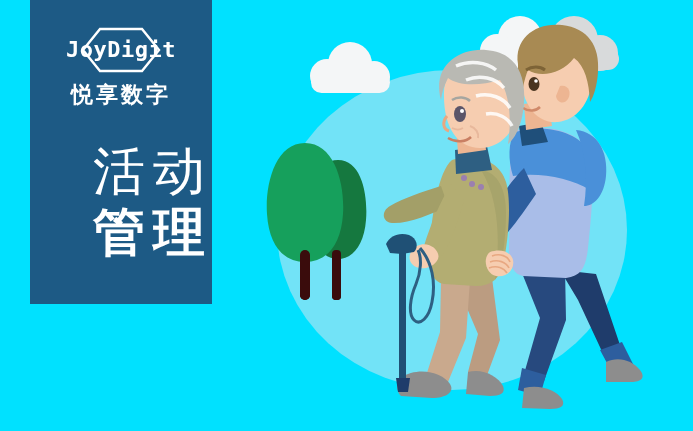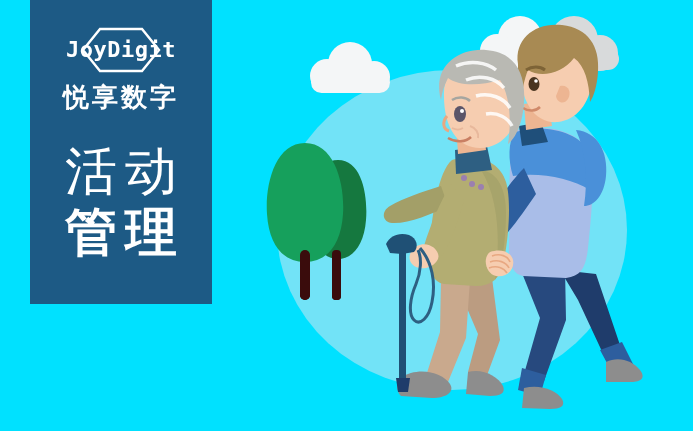--- a/index.html
+++ b/index.html
@@ -67,33 +67,34 @@
     font-family: "DejaVu Sans Mono", "Liberation Mono", monospace;
     font-size: 22px;
     font-weight: bold;
     letter-spacing: 0.5px;
     white-space: nowrap;
   }
 
   #logo-cn {
     margin-top: 9px;
     color: #ffffff;
-    font-size: 26px;
+    font-size: 22px;
     font-weight: bold;
     letter-spacing: 3px;
     line-height: 1.1;
   }
 
   #title-block {
     position: absolute;
     left: 0;
     top: 140px;
     width: 182px;
     text-align: center;
     color: #ffffff;
+    padding-left: 28px;
   }
   .title-line {
     font-size: 52px;
     line-height: 62px;
     letter-spacing: 8px;
     text-indent: 8px;
   }
   .title-line.light { font-weight: 400; }
   .title-line.bold  { font-weight: 700; font-family: Liberation Serif, serif; }
 </style>

